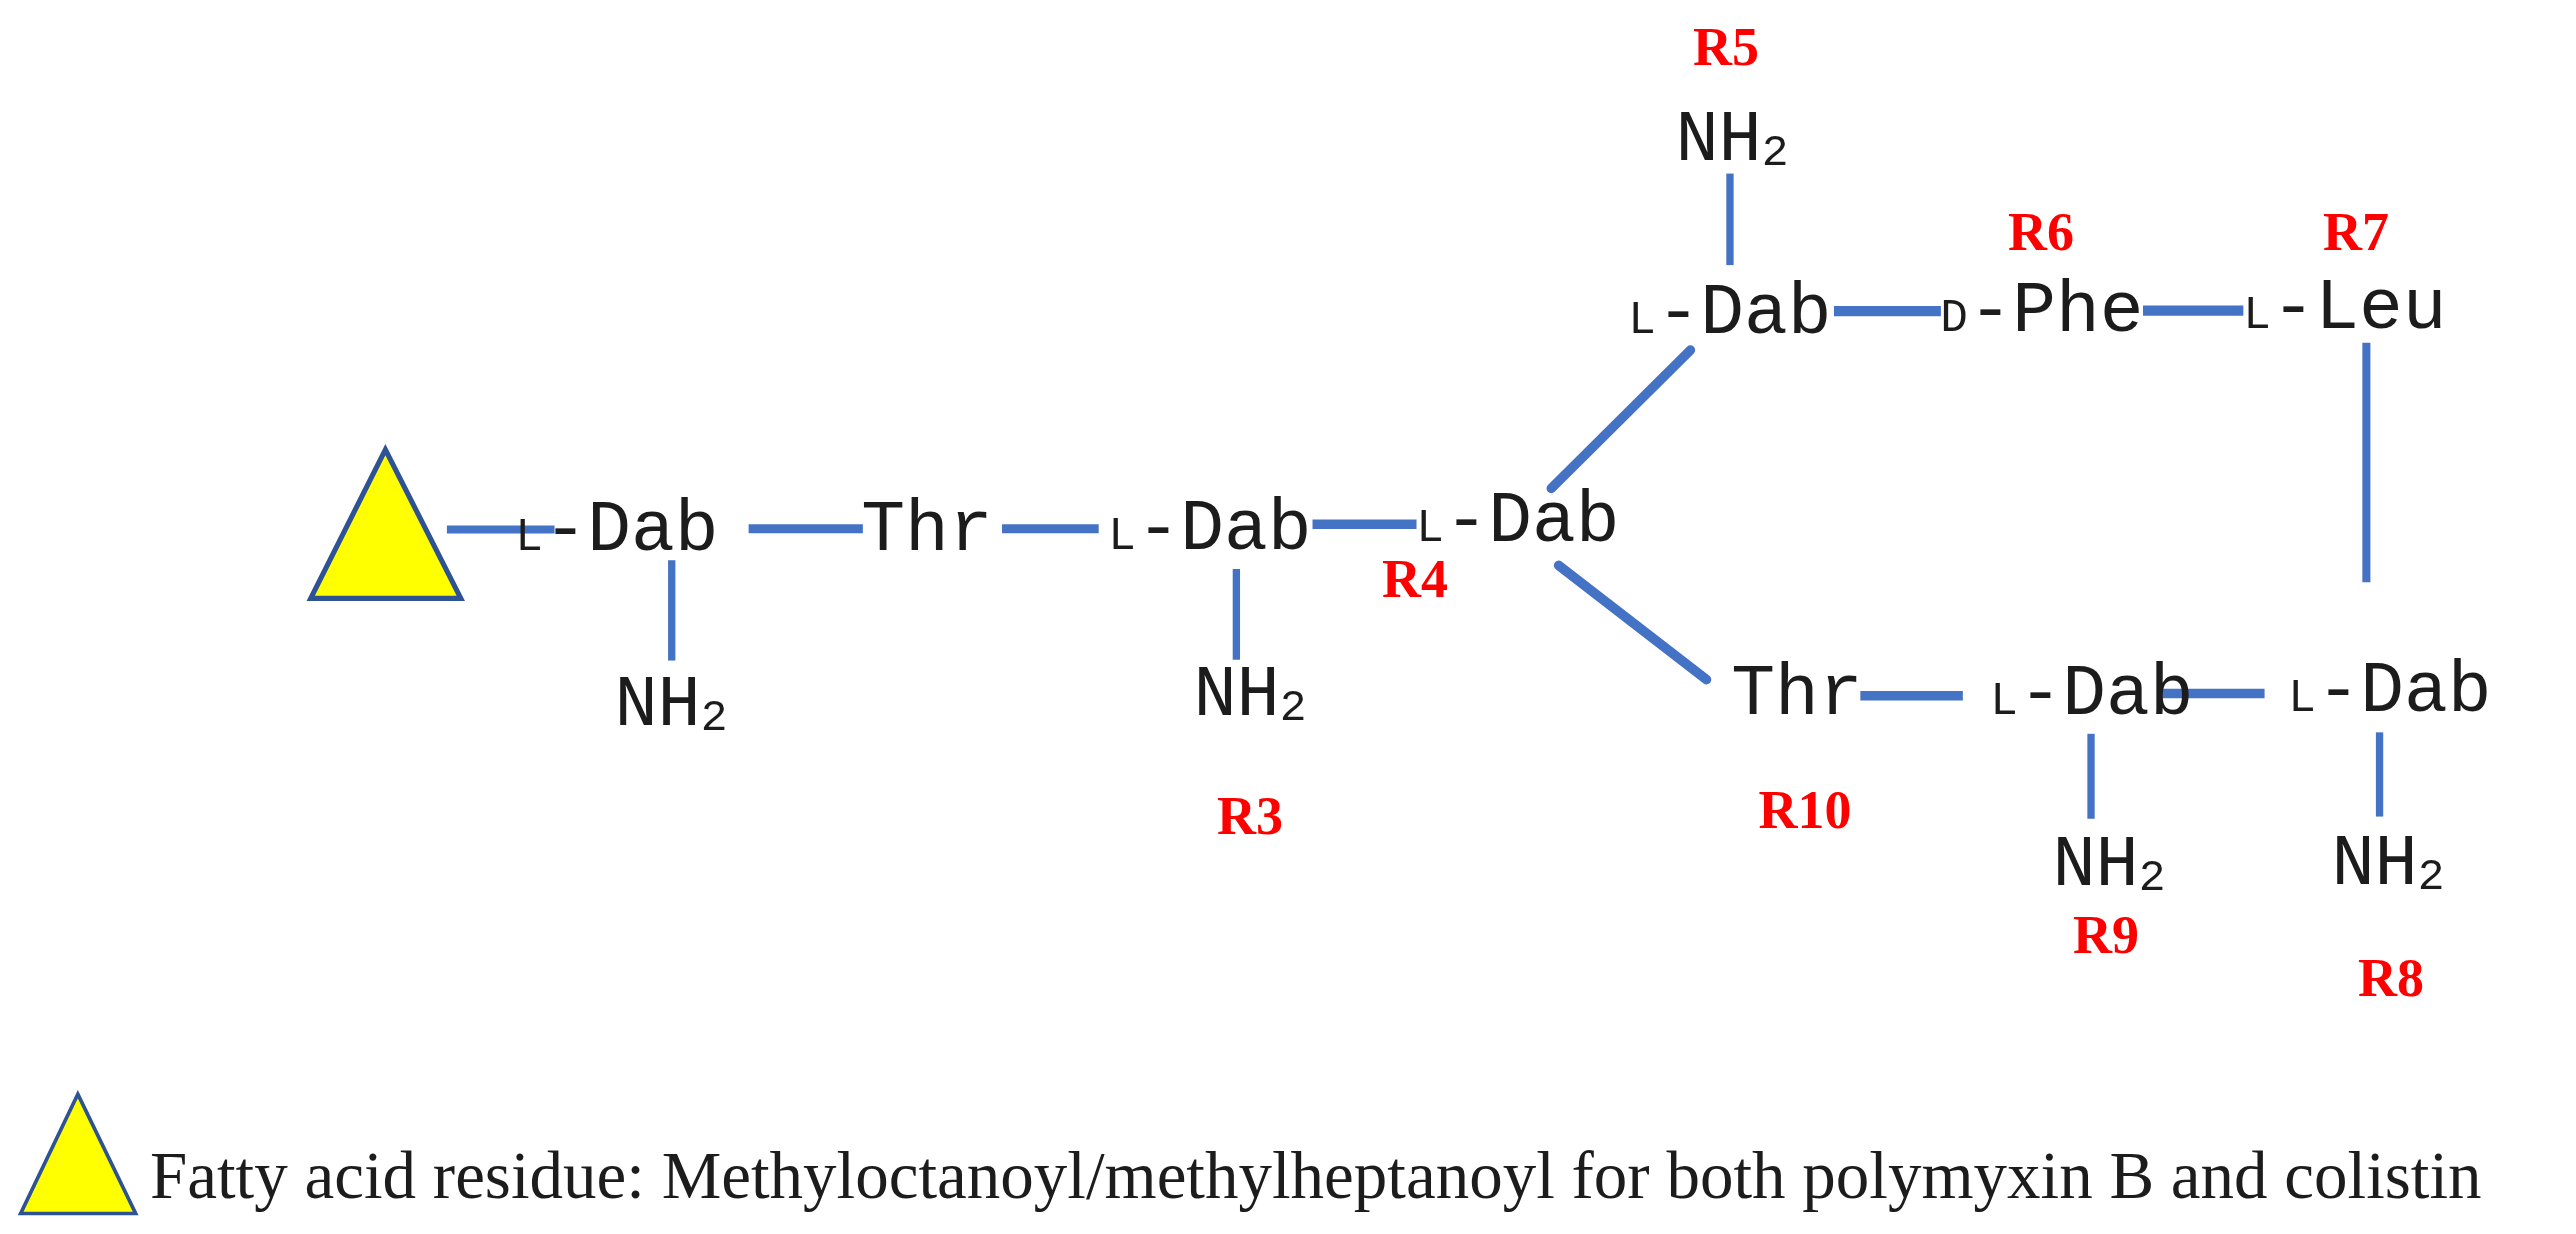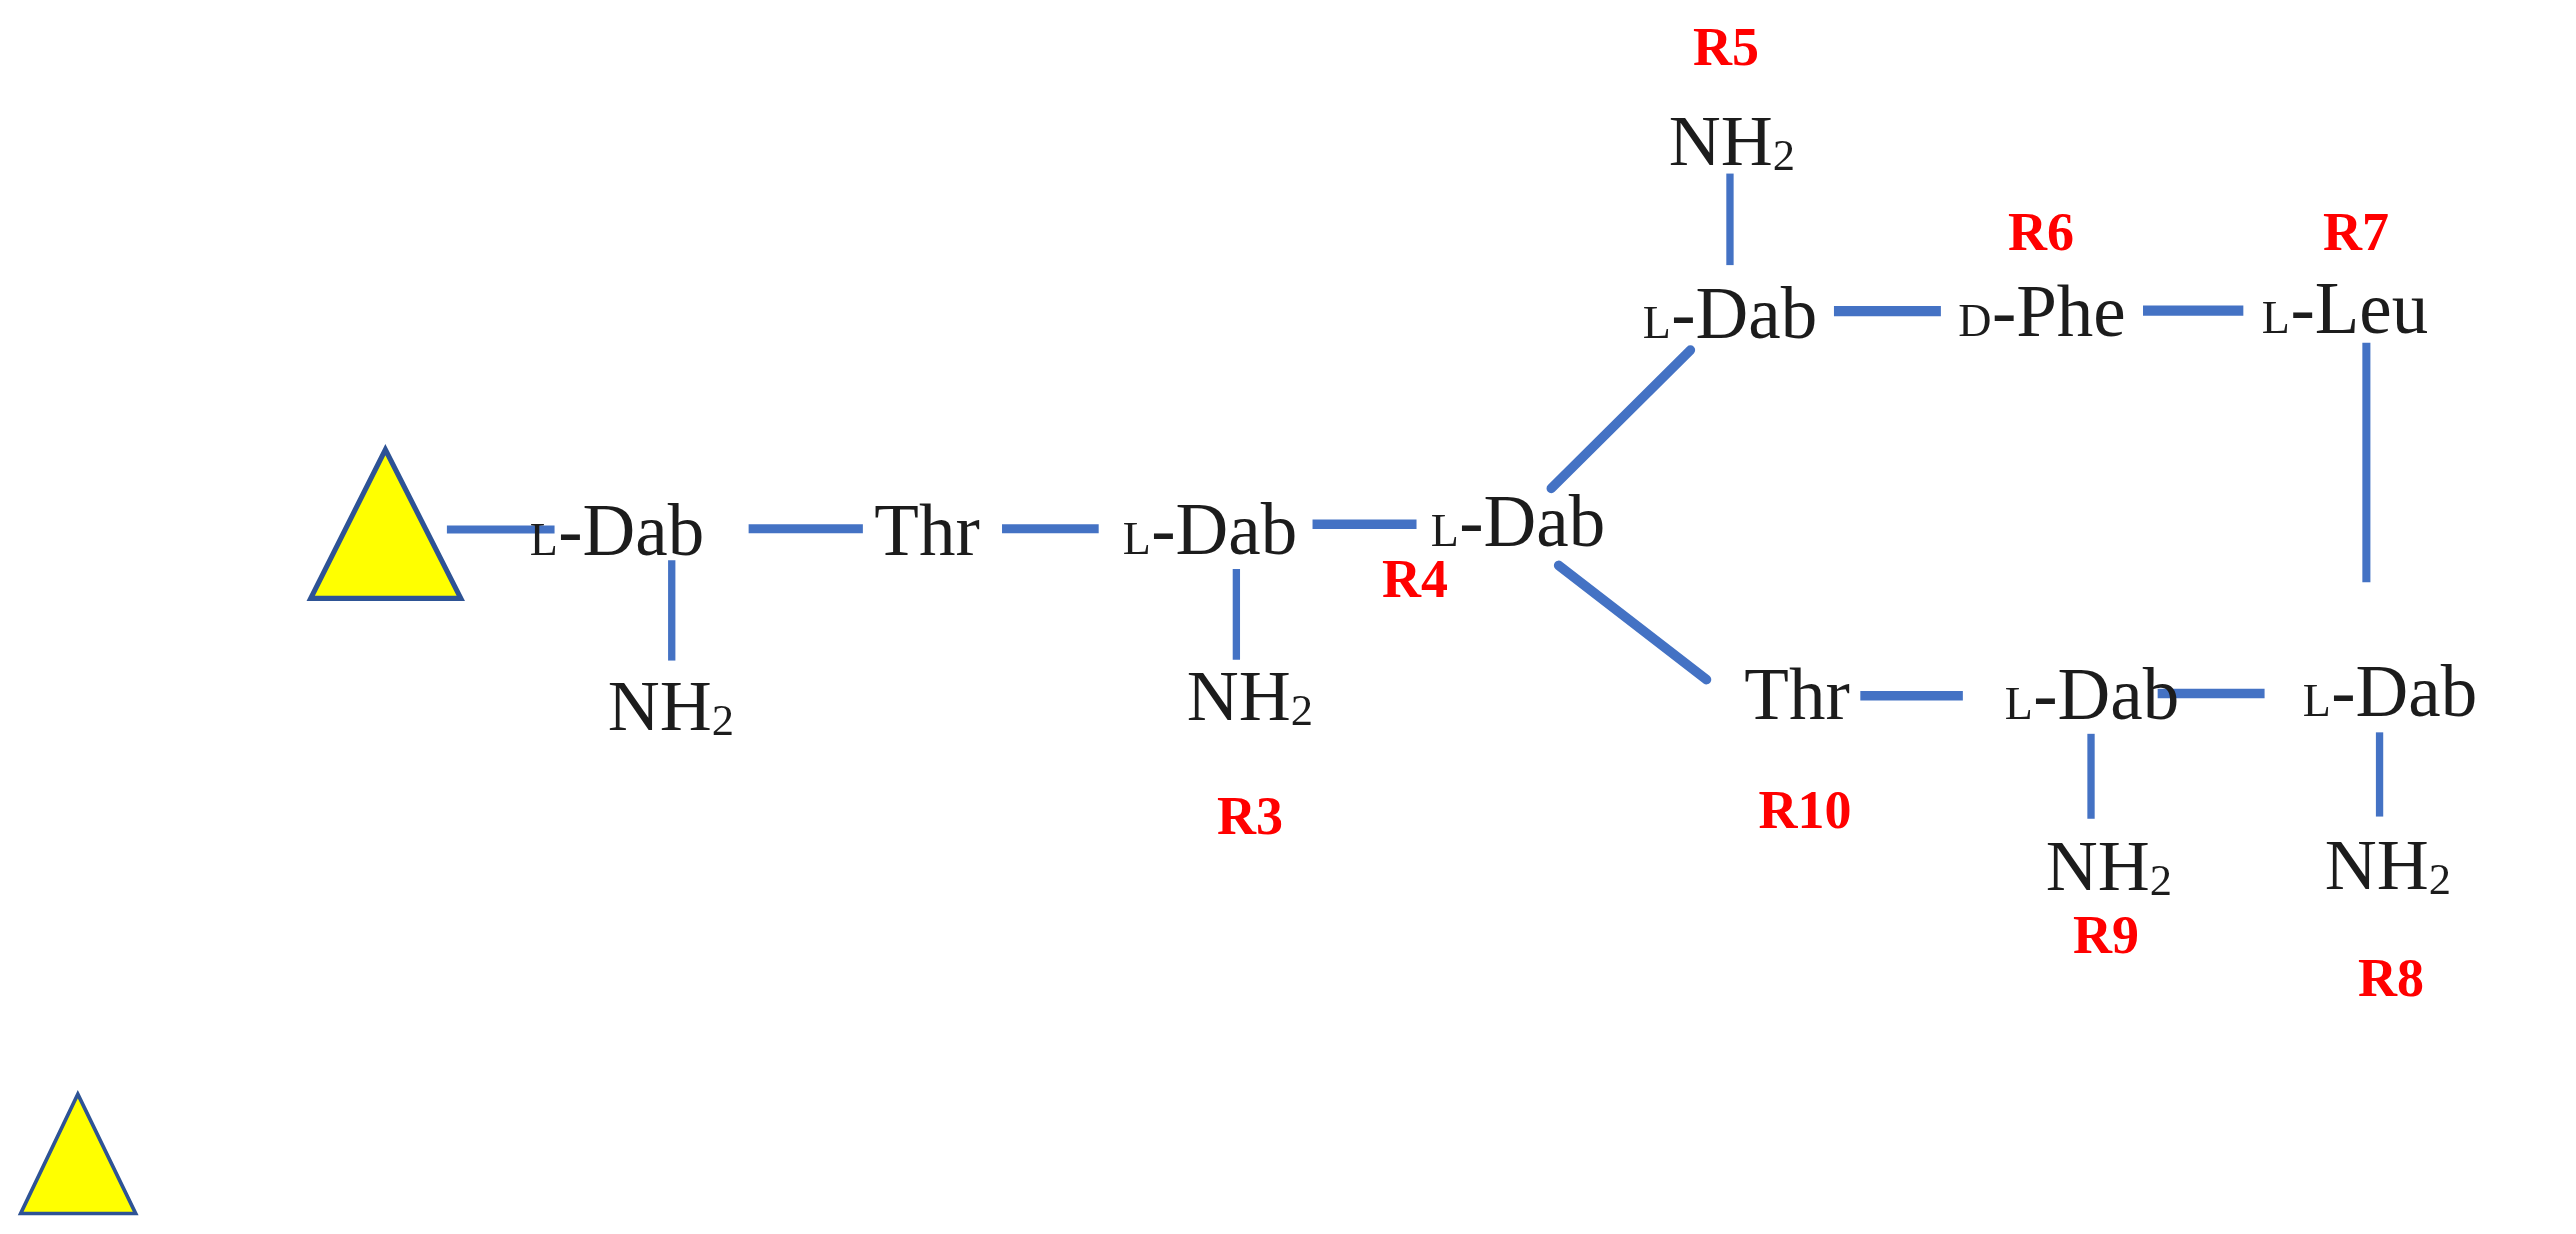--- a/index.html
+++ b/index.html
@@ -30,20 +30,21 @@
     stroke: var(--triangle-border, #2E5395);
     stroke-linejoin: miter;
   }
   .node {
     position: absolute;
     transform: translate(-50%, -50%);
     color: var(--text-black, #1c1c1c);
     font-size: 73px;
     line-height: 1;
     white-space: nowrap;
+    font-family: Liberation Mono, monospace;
   }
   .node .pfx {
     font-size: 0.63em;
     letter-spacing: 0.01em;
   }
   .amine { font-size: 72px; }
   .amine .sub {
     font-size: 0.62em;
     position: relative;
     top: 0.12em;
@@ -120,15 +121,16 @@
 
   <div class="rlabel" style="left:1726px;top:47px">R5</div>
   <div class="rlabel" style="left:2041px;top:232px">R6</div>
   <div class="rlabel" style="left:2356px;top:232px">R7</div>
   <div class="rlabel" style="left:1415px;top:579px">R4</div>
   <div class="rlabel" style="left:1250px;top:816px">R3</div>
   <div class="rlabel" style="left:1805px;top:810px">R10</div>
   <div class="rlabel" style="left:2106px;top:935px">R9</div>
   <div class="rlabel" style="left:2391px;top:978px">R8</div>
 
+  <div class="legend-text">Fatty acid residue: Methyloctanoyl/methylheptanoyl for both polymyxin B and colistin</div>
 
 </div>
 
 
 </body></html>

